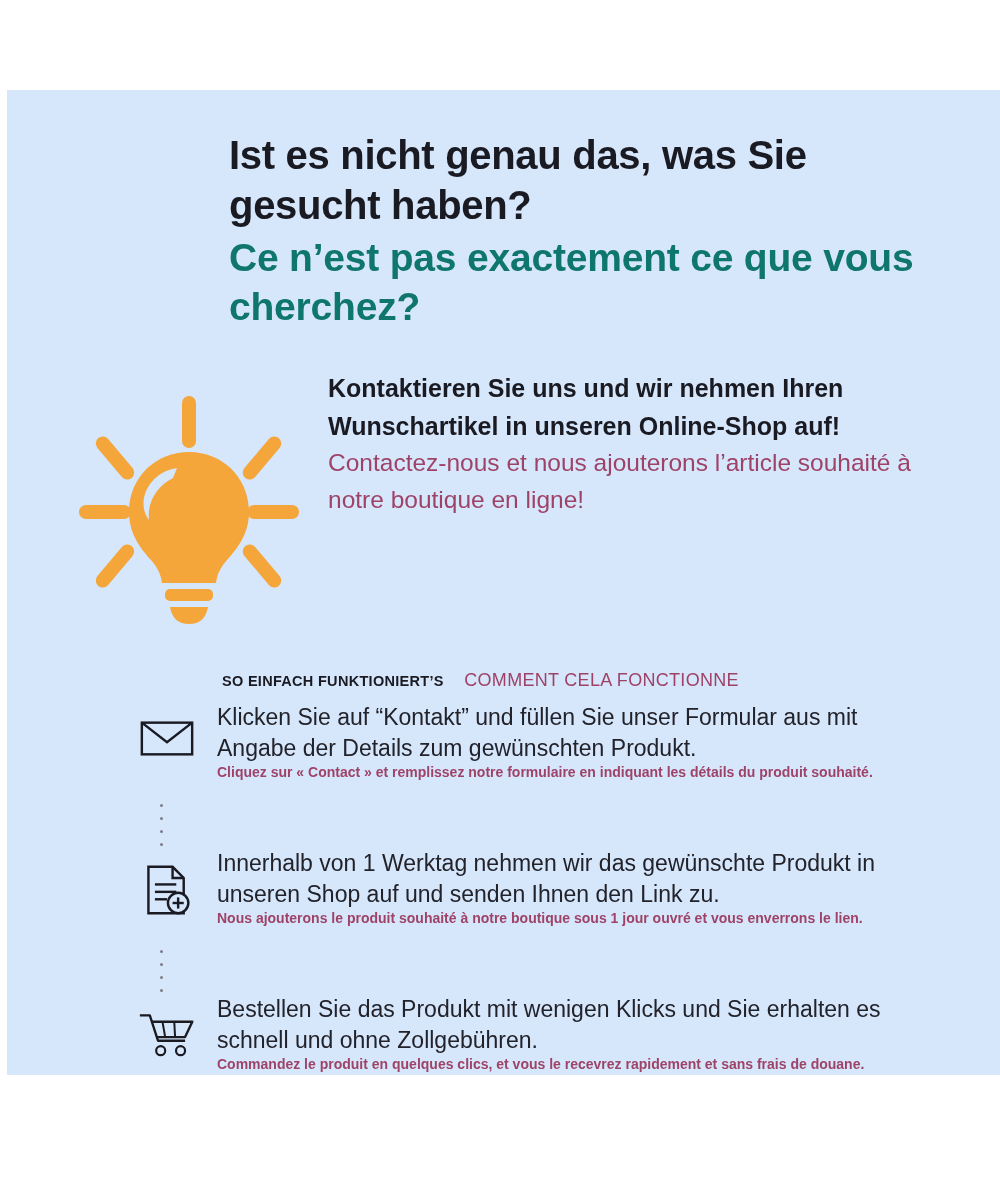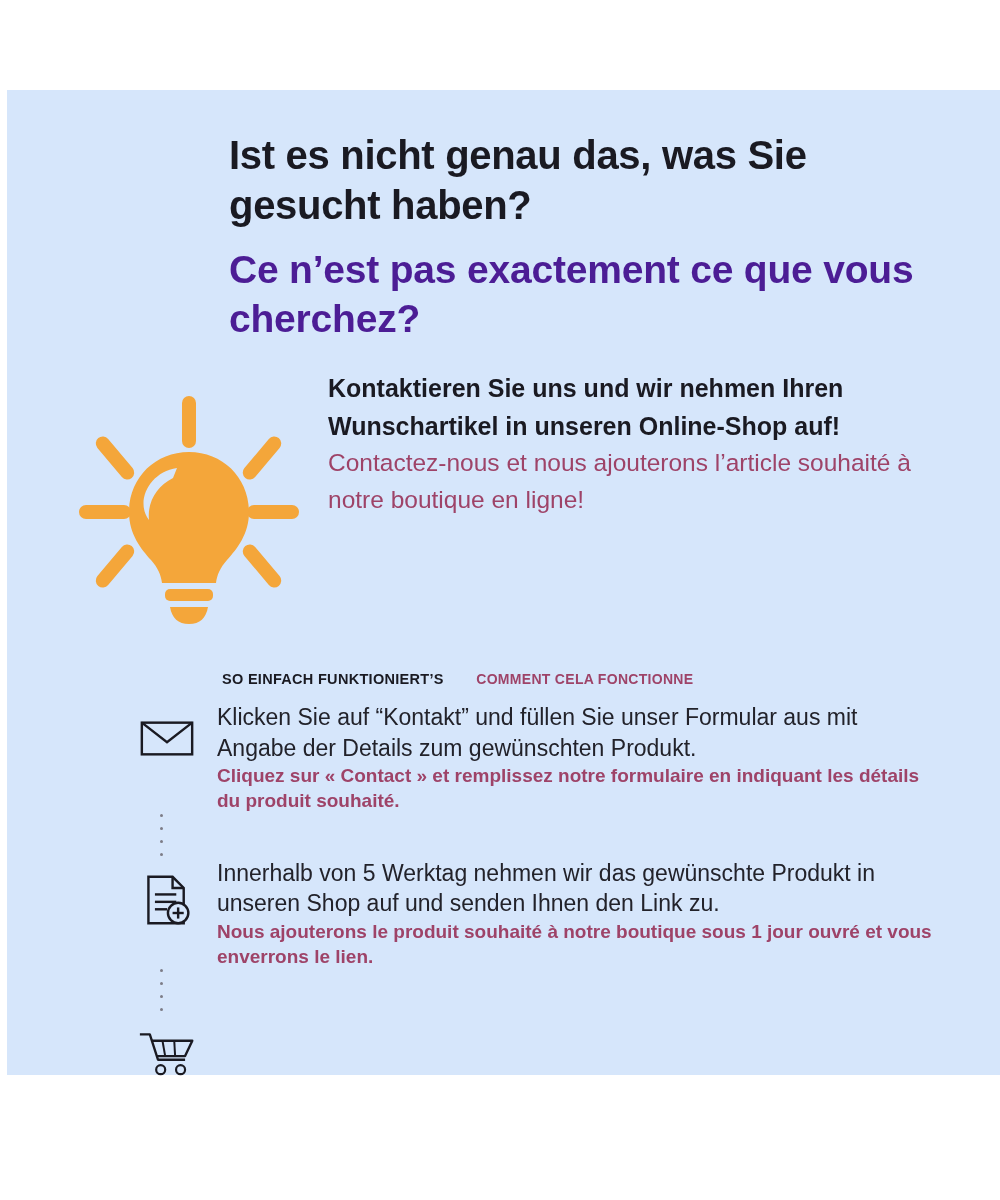--- a/index.html
+++ b/index.html
@@ -33,23 +33,23 @@
     font-size: 40px;
     font-weight: bold;
     line-height: 1.25;
     color: #1a1a22;
     letter-spacing: -0.3px;
   }
   .headline .fr {
     font-size: 39px;
     font-weight: bold;
     line-height: 1.25;
-    color: #4c1d95;
+    color: #0f766e;
     letter-spacing: -0.2px;
-    margin-top: 16px;
+    margin-top: 4px;
   }
   
   .mid {
     position: absolute;
     left: 0;
     top: 280px;
     width: 1000px;
     height: 280px;
     margin-left: 28px;
   }
@@ -92,25 +92,25 @@
     white-space: nowrap;
   }
   .steps-title .de {
     font-size: 14.5px;
     font-weight: bold;
     color: #1a1a22;
     letter-spacing: 0.3px;
     text-align: right;
   }
   .steps-title .fr {
-    font-size: 14px;
-    font-weight: bold;
+    font-size: 18px;
+    font-weight: normal;
     color: #9e4368;
     letter-spacing: 0.3px;
-    margin-left: 28px;
+    margin-left: 16px;
   }
   .steps {
     position: absolute;
     left: 0;
     top: 30px;
     width: 1000px;
   }
   .step {
     position: relative;
     display: flex;
@@ -128,21 +128,21 @@
   .step-text {
     width: 720px;
     padding-top: 2px;
   }
   .step-text .de {
     font-size: 23px;
     line-height: 1.33;
     color: #22222a;
   }
   .step-text .fr {
-    font-size: 19px;
+    font-size: 14px;
     font-weight: bold;
     line-height: 1.33;
     color: #9e4368;
   }
   .dots {
     margin-left: 152px;
     width: 4px;
     height: 42px;
     display: flex;
     flex-direction: column;
@@ -229,21 +229,21 @@
             <path d="M34 3 V15 H46" fill="none" stroke="#1a1a22" stroke-width="2.6"></path>
             <line x1="15" y1="22" x2="38" y2="22" stroke="#1a1a22" stroke-width="2.6"></line>
             <line x1="15" y1="30" x2="38" y2="30" stroke="#1a1a22" stroke-width="2.6"></line>
             <line x1="15" y1="38" x2="28" y2="38" stroke="#1a1a22" stroke-width="2.6"></line>
             <circle cx="40" cy="42" r="11" fill="#d6e6fb" stroke="#1a1a22" stroke-width="2.6"></circle>
             <line x1="40" y1="36" x2="40" y2="48" stroke="#1a1a22" stroke-width="2.6"></line>
             <line x1="34" y1="42" x2="46" y2="42" stroke="#1a1a22" stroke-width="2.6"></line>
           </svg>
         </div>
         <div class="step-text">
-          <div class="de">Innerhalb von 5 Werktag nehmen wir das gewünschte Produkt in unseren Shop auf und senden Ihnen den Link zu.</div>
+          <div class="de">Innerhalb von 1 Werktag nehmen wir das gewünschte Produkt in unseren Shop auf und senden Ihnen den Link zu.</div>
           <div class="fr">Nous ajouterons le produit souhaité à notre boutique sous 1 jour ouvré et vous enverrons le lien.</div>
         </div>
       </div>
 
       <div class="dots">
         <span class="dot"></span>
         <span class="dot"></span>
         <span class="dot"></span>
         <span class="dot"></span>
       </div>
@@ -252,17 +252,21 @@
         <div class="step-icon">
           <svg viewBox="0 0 64 52" width="58" height="47" aria-hidden="true">
             <path d="M2 6 H13 L22 34 H52" fill="none" stroke="#1a1a22" stroke-width="2.6" stroke-linejoin="round"></path>
             <path d="M15 13 H60 L52 30 H21" fill="none" stroke="#1a1a22" stroke-width="2.6" stroke-linejoin="round"></path>
             <line x1="27" y1="13" x2="30" y2="30" stroke="#1a1a22" stroke-width="2.2"></line>
             <line x1="40" y1="13" x2="41" y2="30" stroke="#1a1a22" stroke-width="2.2"></line>
             <circle cx="25" cy="45" r="5" fill="none" stroke="#1a1a22" stroke-width="2.4"></circle>
             <circle cx="47" cy="45" r="5" fill="none" stroke="#1a1a22" stroke-width="2.4"></circle>
           </svg>
         </div>
+        <div class="step-text">
+          <div class="de">Bestellen Sie das Produkt mit wenigen Klicks und Sie erhalten es schnell und ohne Zollgebühren.</div>
+          <div class="fr">Commandez le produit en quelques clics, et vous le recevrez rapidement et sans frais de douane.</div>
+        </div>
       </div>
 
     </div>
   </div>
 </div>
 
 </body></html>

